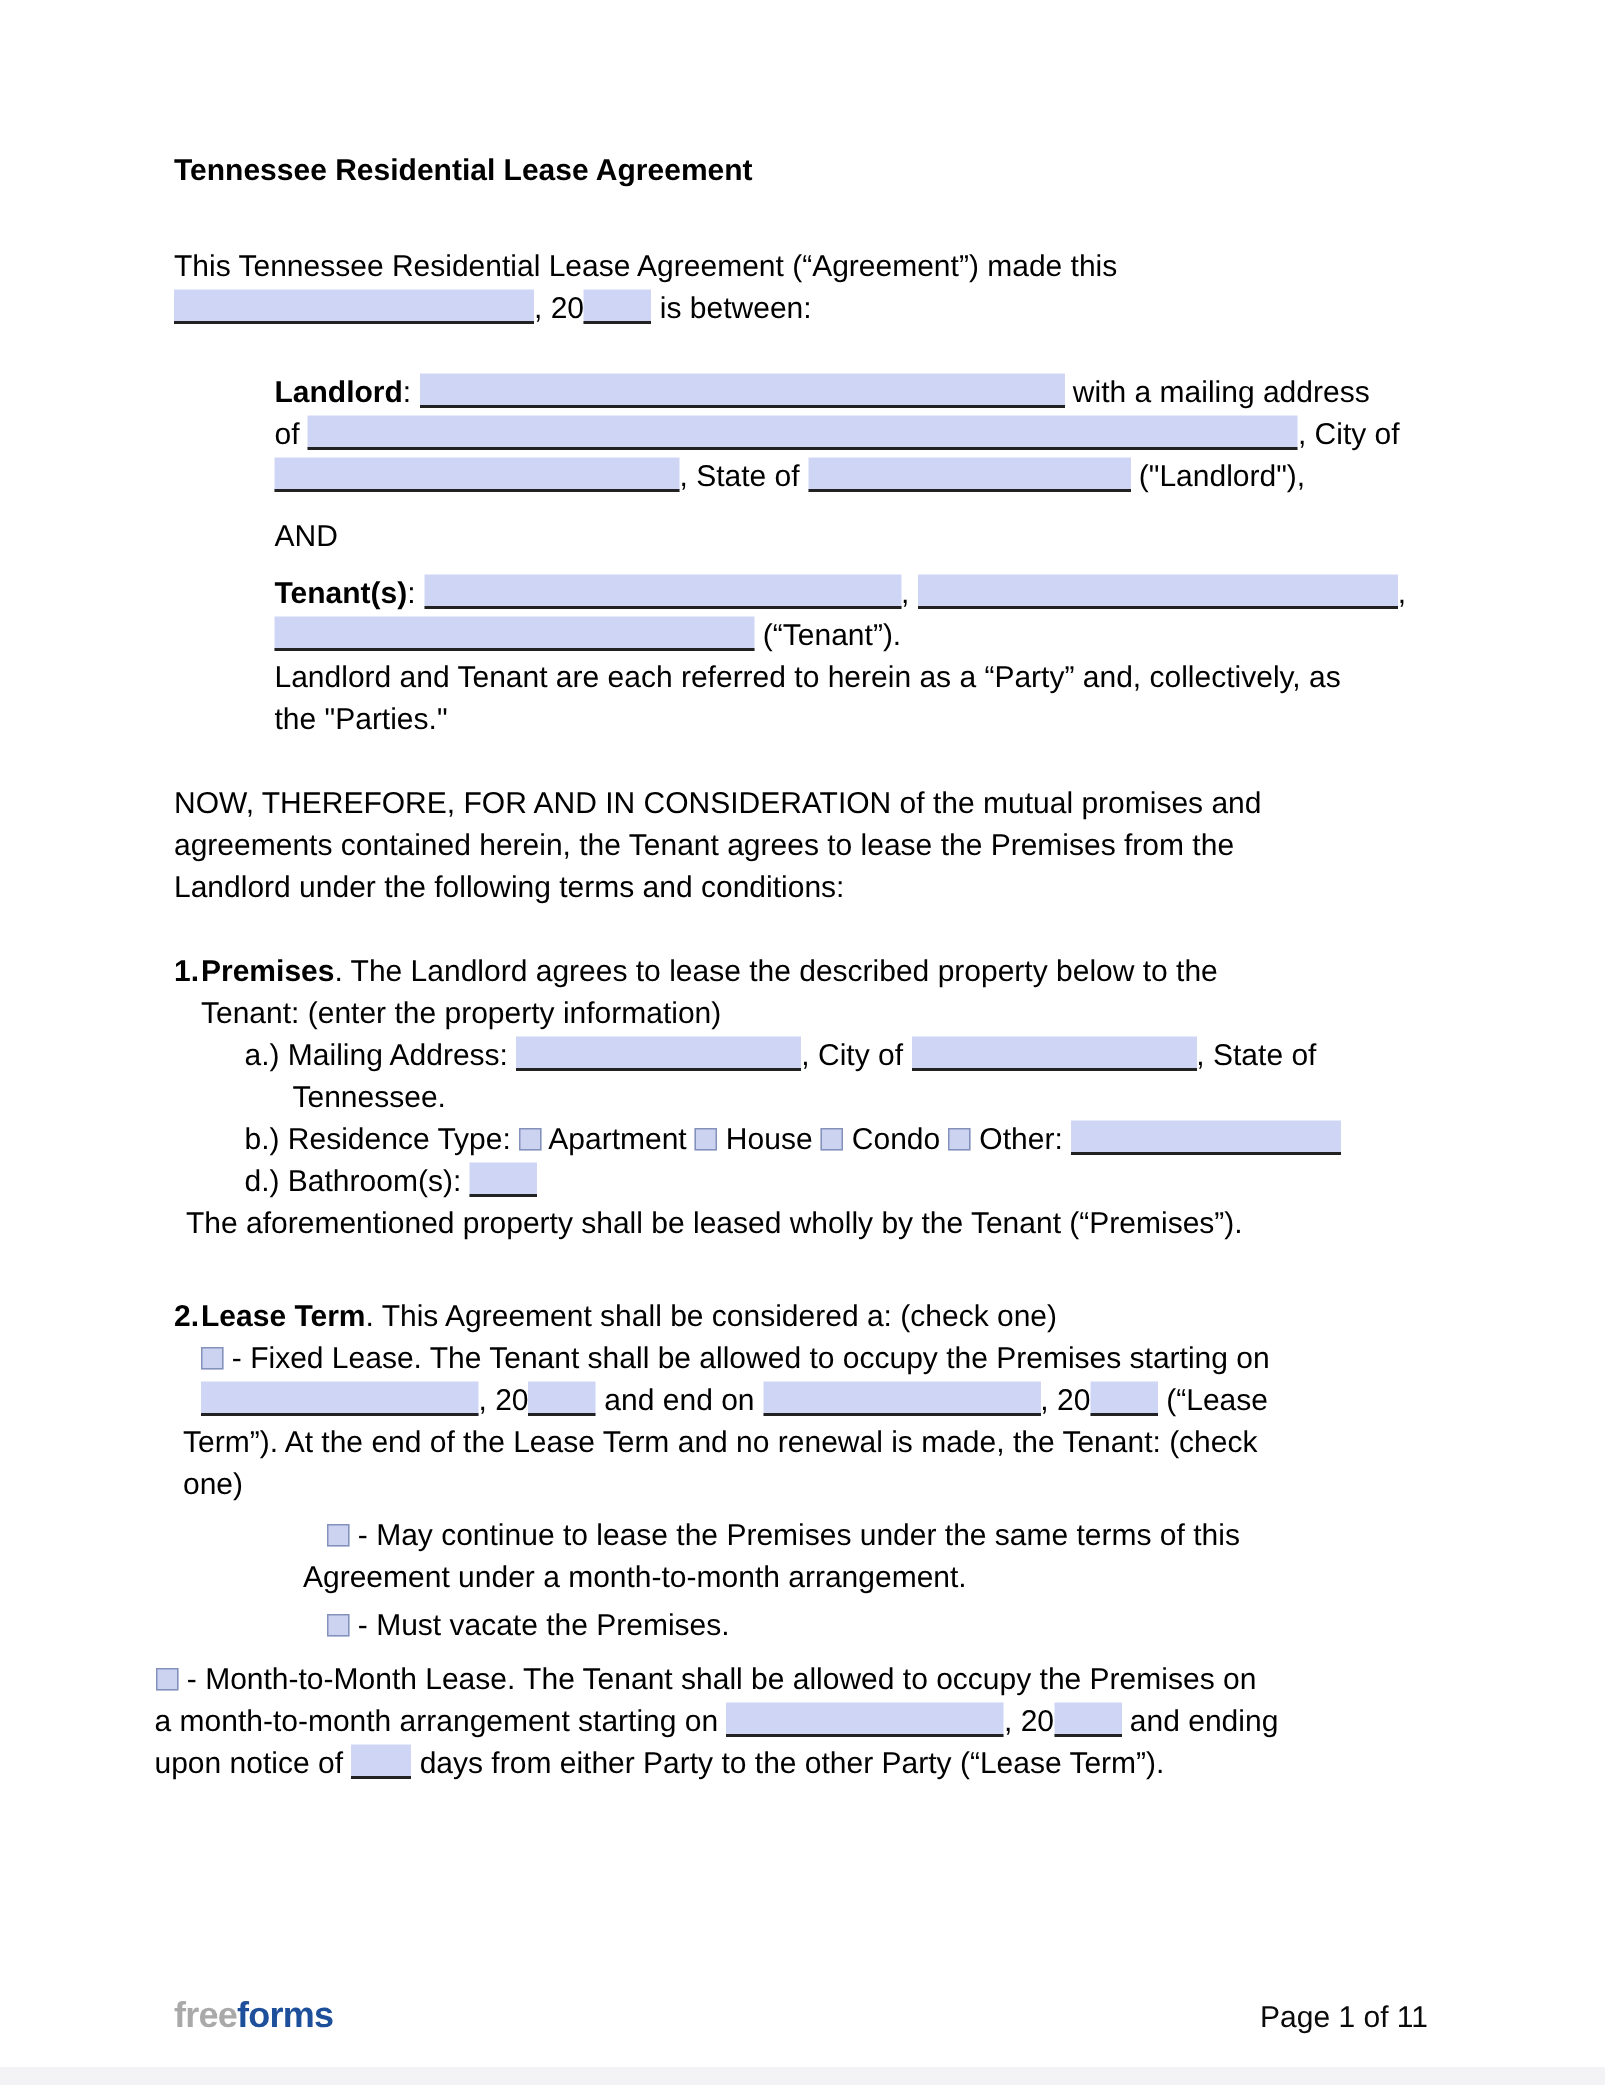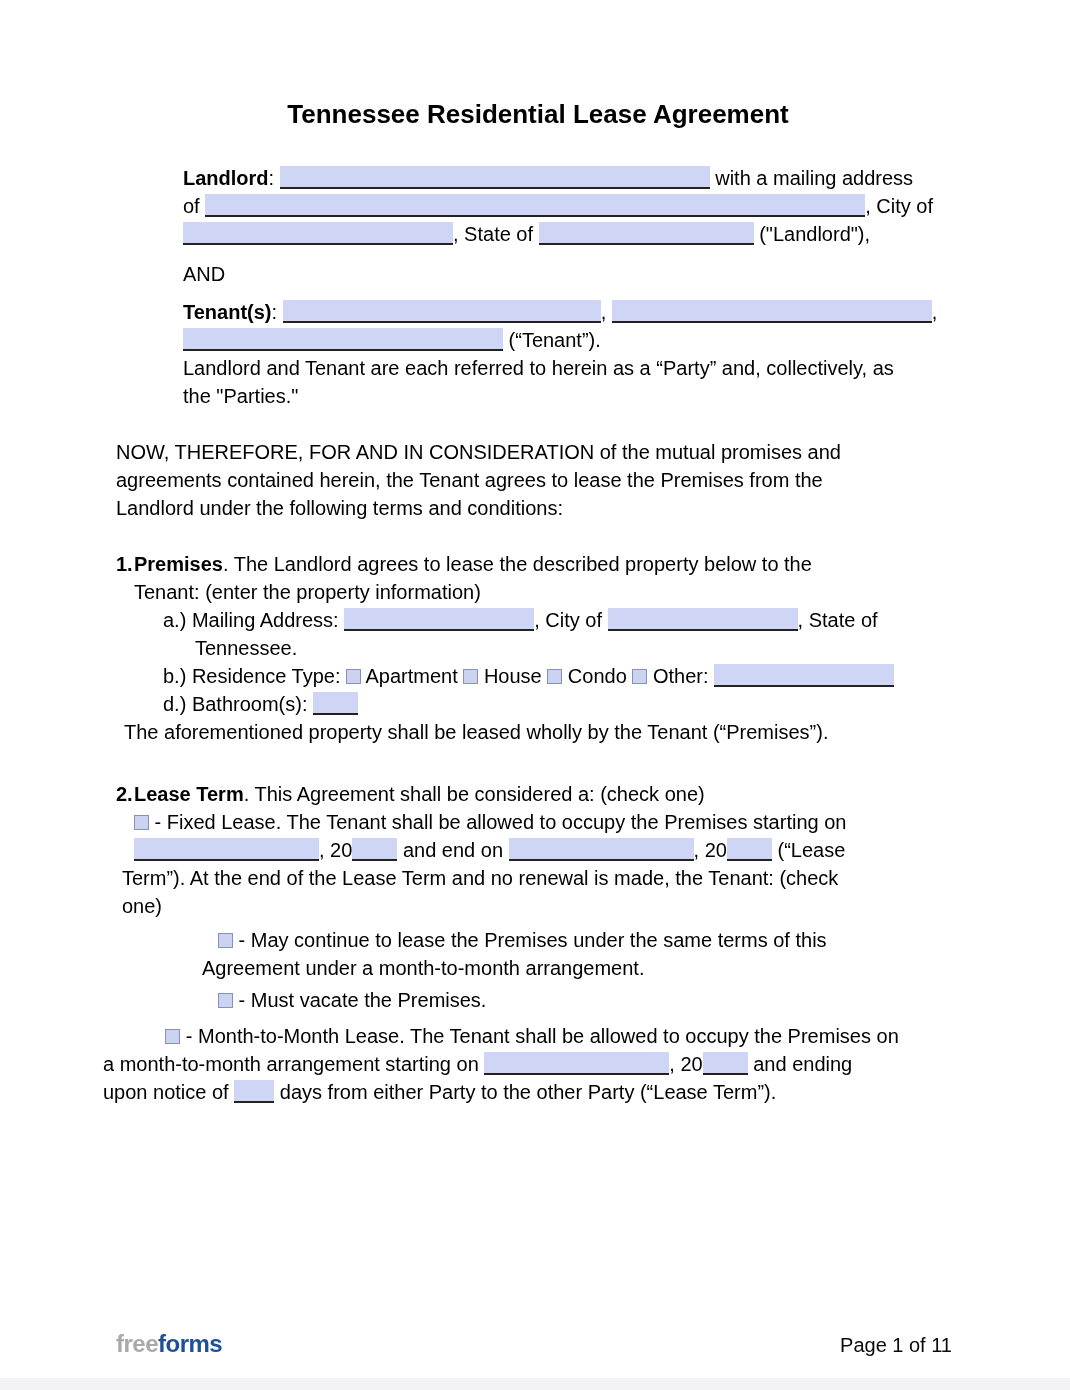--- a/index.html
+++ b/index.html
@@ -6,21 +6,21 @@
   .page{
     position:relative;
     width:1070px;height:1390px;
     background:#ffffff;
     font-family:"Liberation Sans", sans-serif;
     font-size:20px;line-height:28px;color:#000;
     overflow:hidden;
   }
   .content{padding:98px 110px 0 116px;}
   .doc-title{
-    text-align:center;font-size:26px;font-weight:bold;line-height:32px;
+    font-size:20px;font-weight:bold;line-height:32px;
     margin:0 0 34px 0;white-space:pre;
   }
   .line{white-space:pre;}
   .b{font-weight:bold;}
   .field{
     display:inline-block;
     background:var(--field-bg,#ced5f5);
     border-bottom:2px solid var(--field-underline,#222222);
     height:21px;vertical-align:-4px;
   }
@@ -44,21 +44,21 @@
   .list-item{position:relative;padding-left:18px;}
   .item1{margin-top:28px;}
   .item2{margin-top:34px;}
   .num{position:absolute;left:0;top:0;font-weight:bold;}
   .ind-a{margin-left:29px;}
   .ind-a2{margin-left:61px;}
   .ind-closing{margin-left:-10px;}
   .ind-cont{margin-left:-12px;}
   .ind-opt{margin-left:84px;}
   .ind-opt-cont{margin-left:68px;}
-  .ind-m2m{margin-left:-30px;text-align:center;}
+  .ind-m2m{margin-left:-30px;}
   .ind-m2m-cont{margin-left:-31px;}
   .sp6{margin-top:6px;}
   .sp2{margin-top:4px;}
   .sp8{margin-top:8px;}
   .footer{
     position:absolute;left:116px;right:118px;top:1330px;
     display:flex;justify-content:space-between;align-items:baseline;gap:32px;
   }
   .logo{font-size:24px;font-weight:bold;letter-spacing:-0.5px;}
   .logo .free{color:var(--logo-free,#a9a9a9);}
@@ -67,20 +67,24 @@
   .page-edge{position:absolute;left:0;right:0;bottom:0;height:12px;background:#f3f3f5;}
 </style>
 </head>
 <body>
 
 <div class="page">
   <div class="content">
 
     <h1 class="doc-title">Tennessee Residential Lease Agreement</h1>
 
+    <div class="intro">
+      <div class="line"><span>This Tennessee Residential Lease Agreement (“Agreement”) made this</span></div>
+      <div class="line"><span class="field w240"></span><span>, 20</span><span class="field w45"></span><span> is between:</span></div>
+    </div>
 
     <div class="landlord block-indent">
       <div class="line"><span class="b">Landlord</span><span>: </span><span class="field w430"></span><span> with a mailing address</span></div>
       <div class="line"><span>of </span><span class="field w660"></span><span>, City of</span></div>
       <div class="line"><span class="field w270"></span><span>, State of </span><span class="field w215"></span><span> ("Landlord"),</span></div>
     </div>
 
     <div class="and-sep block-indent line">AND</div>
 
     <div class="tenant block-indent">

